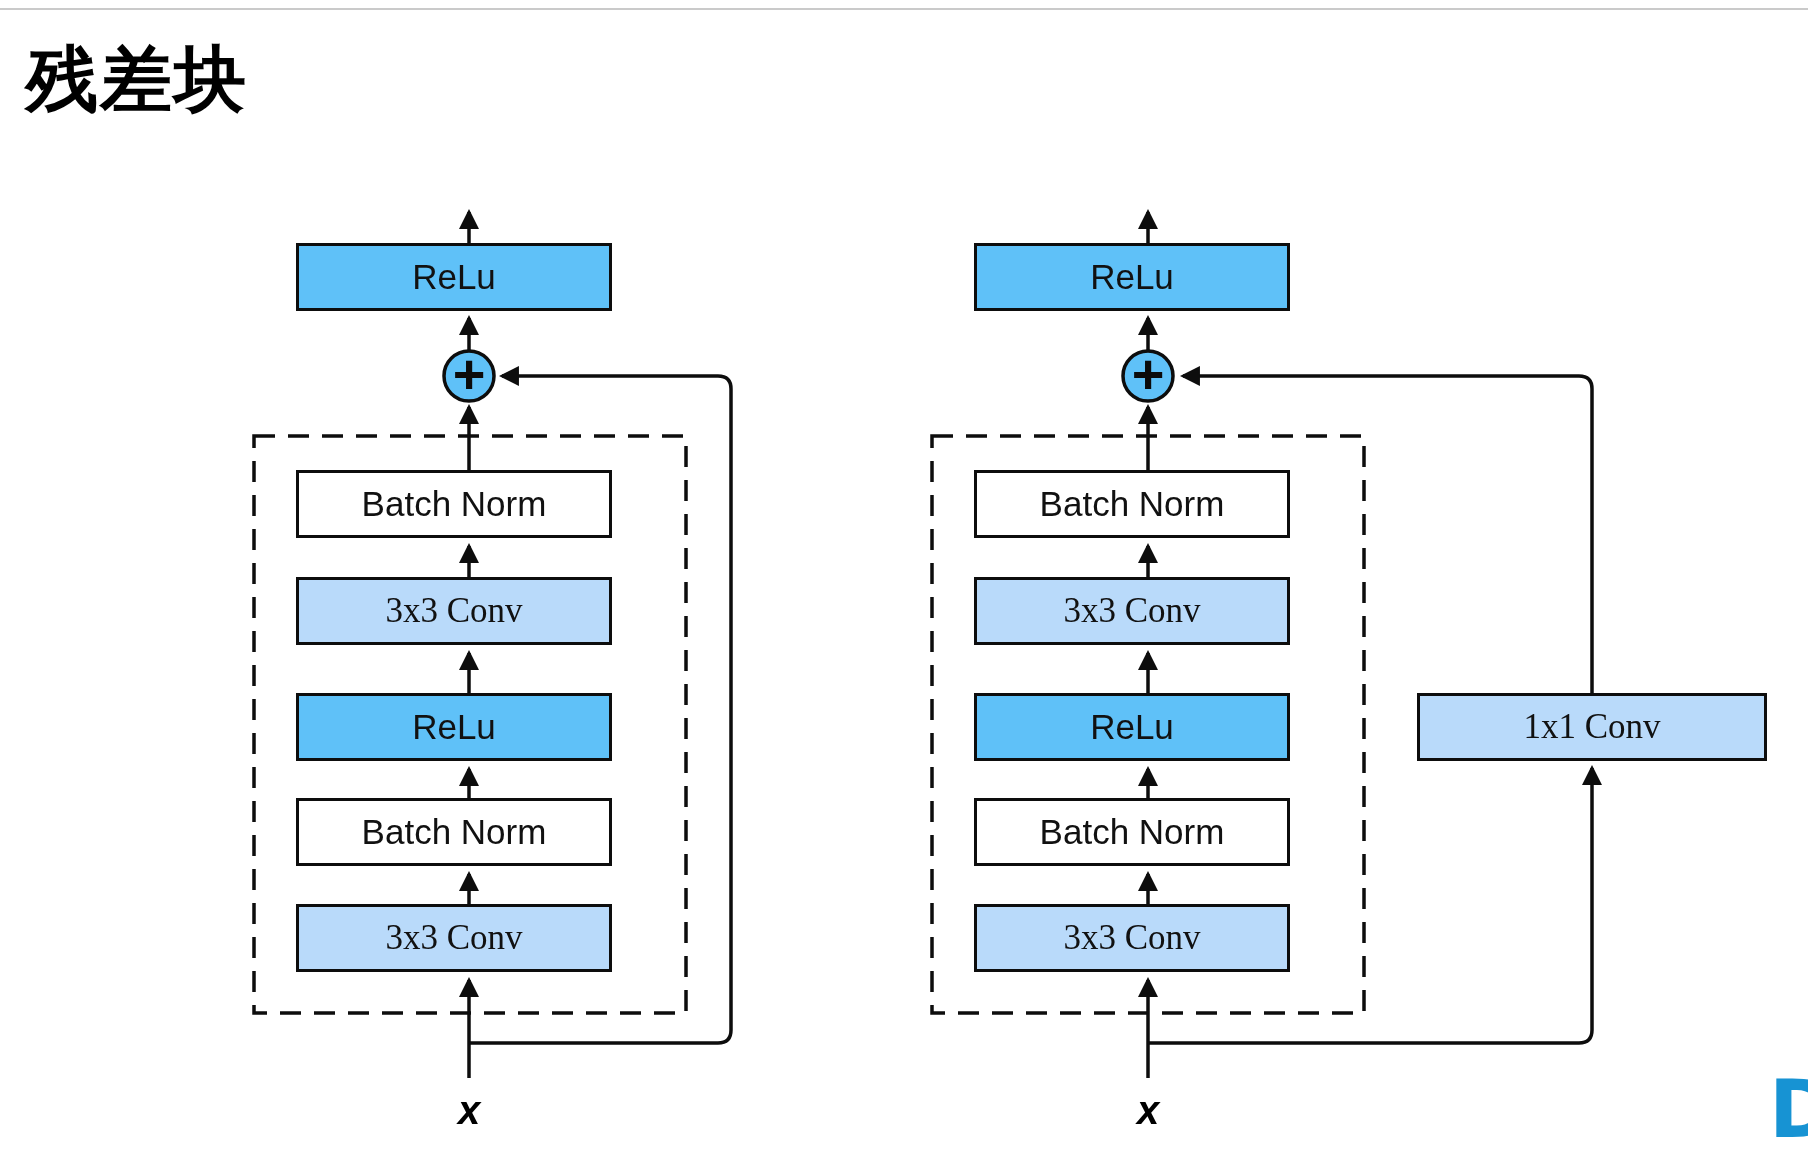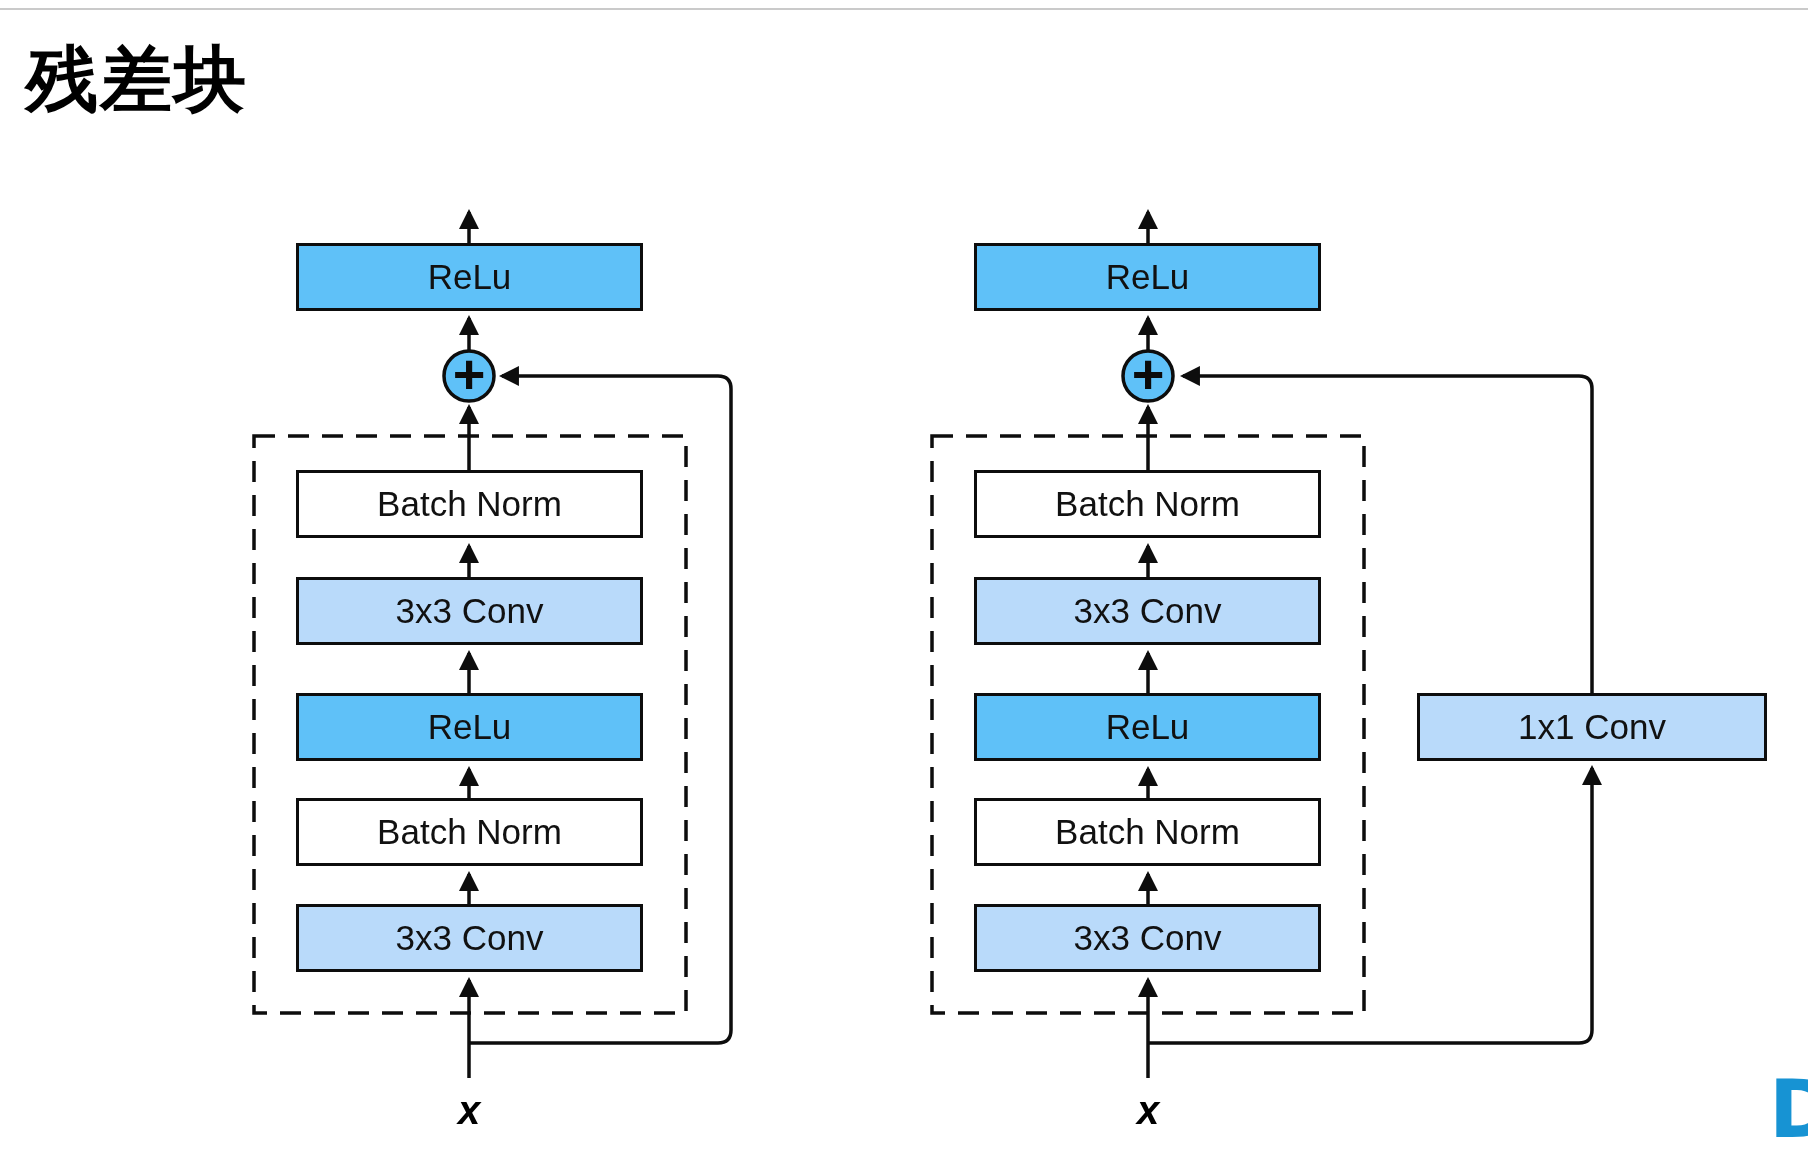--- a/index.html
+++ b/index.html
@@ -21,27 +21,27 @@
     background:#cacaca;
   }
   .page-title{
     position:absolute;left:26px;top:38px;
     font-size:72px;line-height:1.15;font-weight:700;color:#000;
     letter-spacing:2px;
     font-family:"Liberation Sans", sans-serif;
   }
   svg.wires{position:absolute;left:0;top:0;}
   .node{
-    position:absolute;width:347px;height:68px;
+    position:absolute;width:316px;height:68px;
     border:3px solid var(--line-black);
     display:flex;align-items:center;justify-content:center;
     font-size:35px;color:#111;
   }
   .fill-strong{background:var(--box-blue-strong);}
-  .fill-light{background:var(--box-blue-light);}
+  .fill-light{background:var(--box-blue-light);font-family:Liberation Serif, serif;}
   .fill-white{background:var(--box-white);}
   .col-left{left:296px;}
   .col-right{left:974px;}
   .row-out{top:243px;}
   .row-1{top:470px;}
   .row-2{top:577px;}
   .row-3{top:693px;}
   .row-4{top:798px;}
   .row-5{top:904px;}
   .shortcut-node{left:1417px;top:693px;width:350px;}

